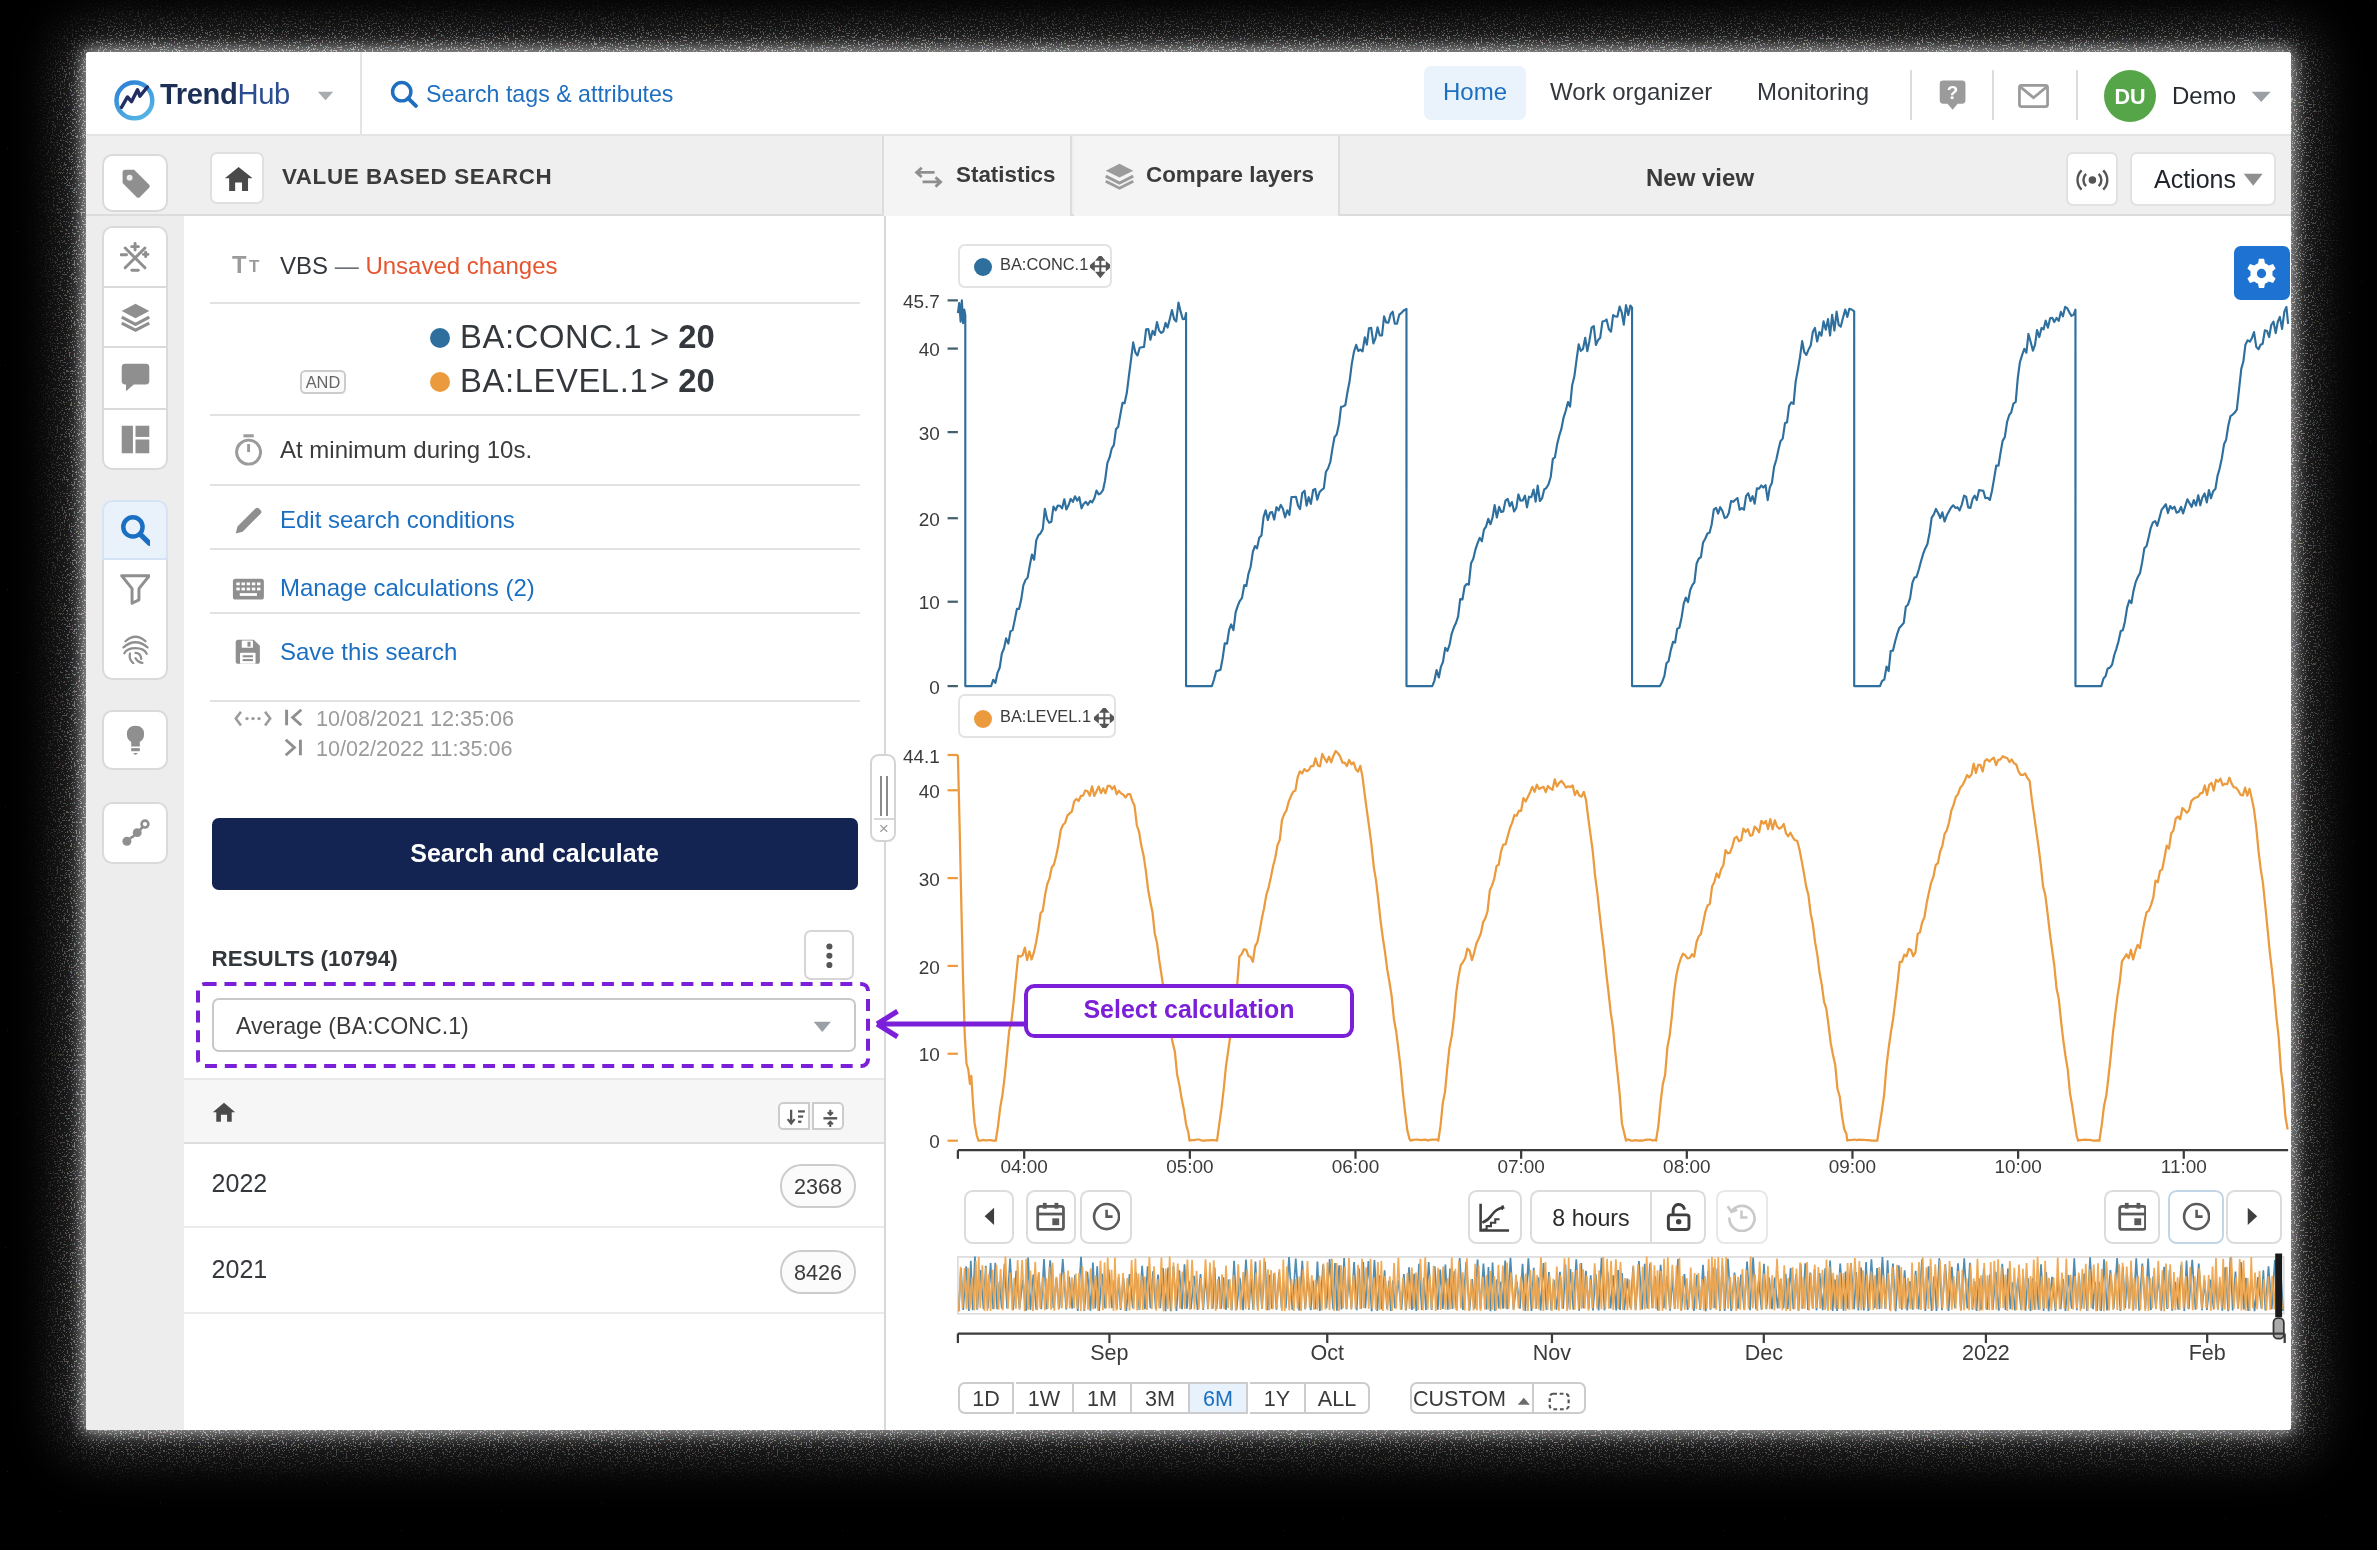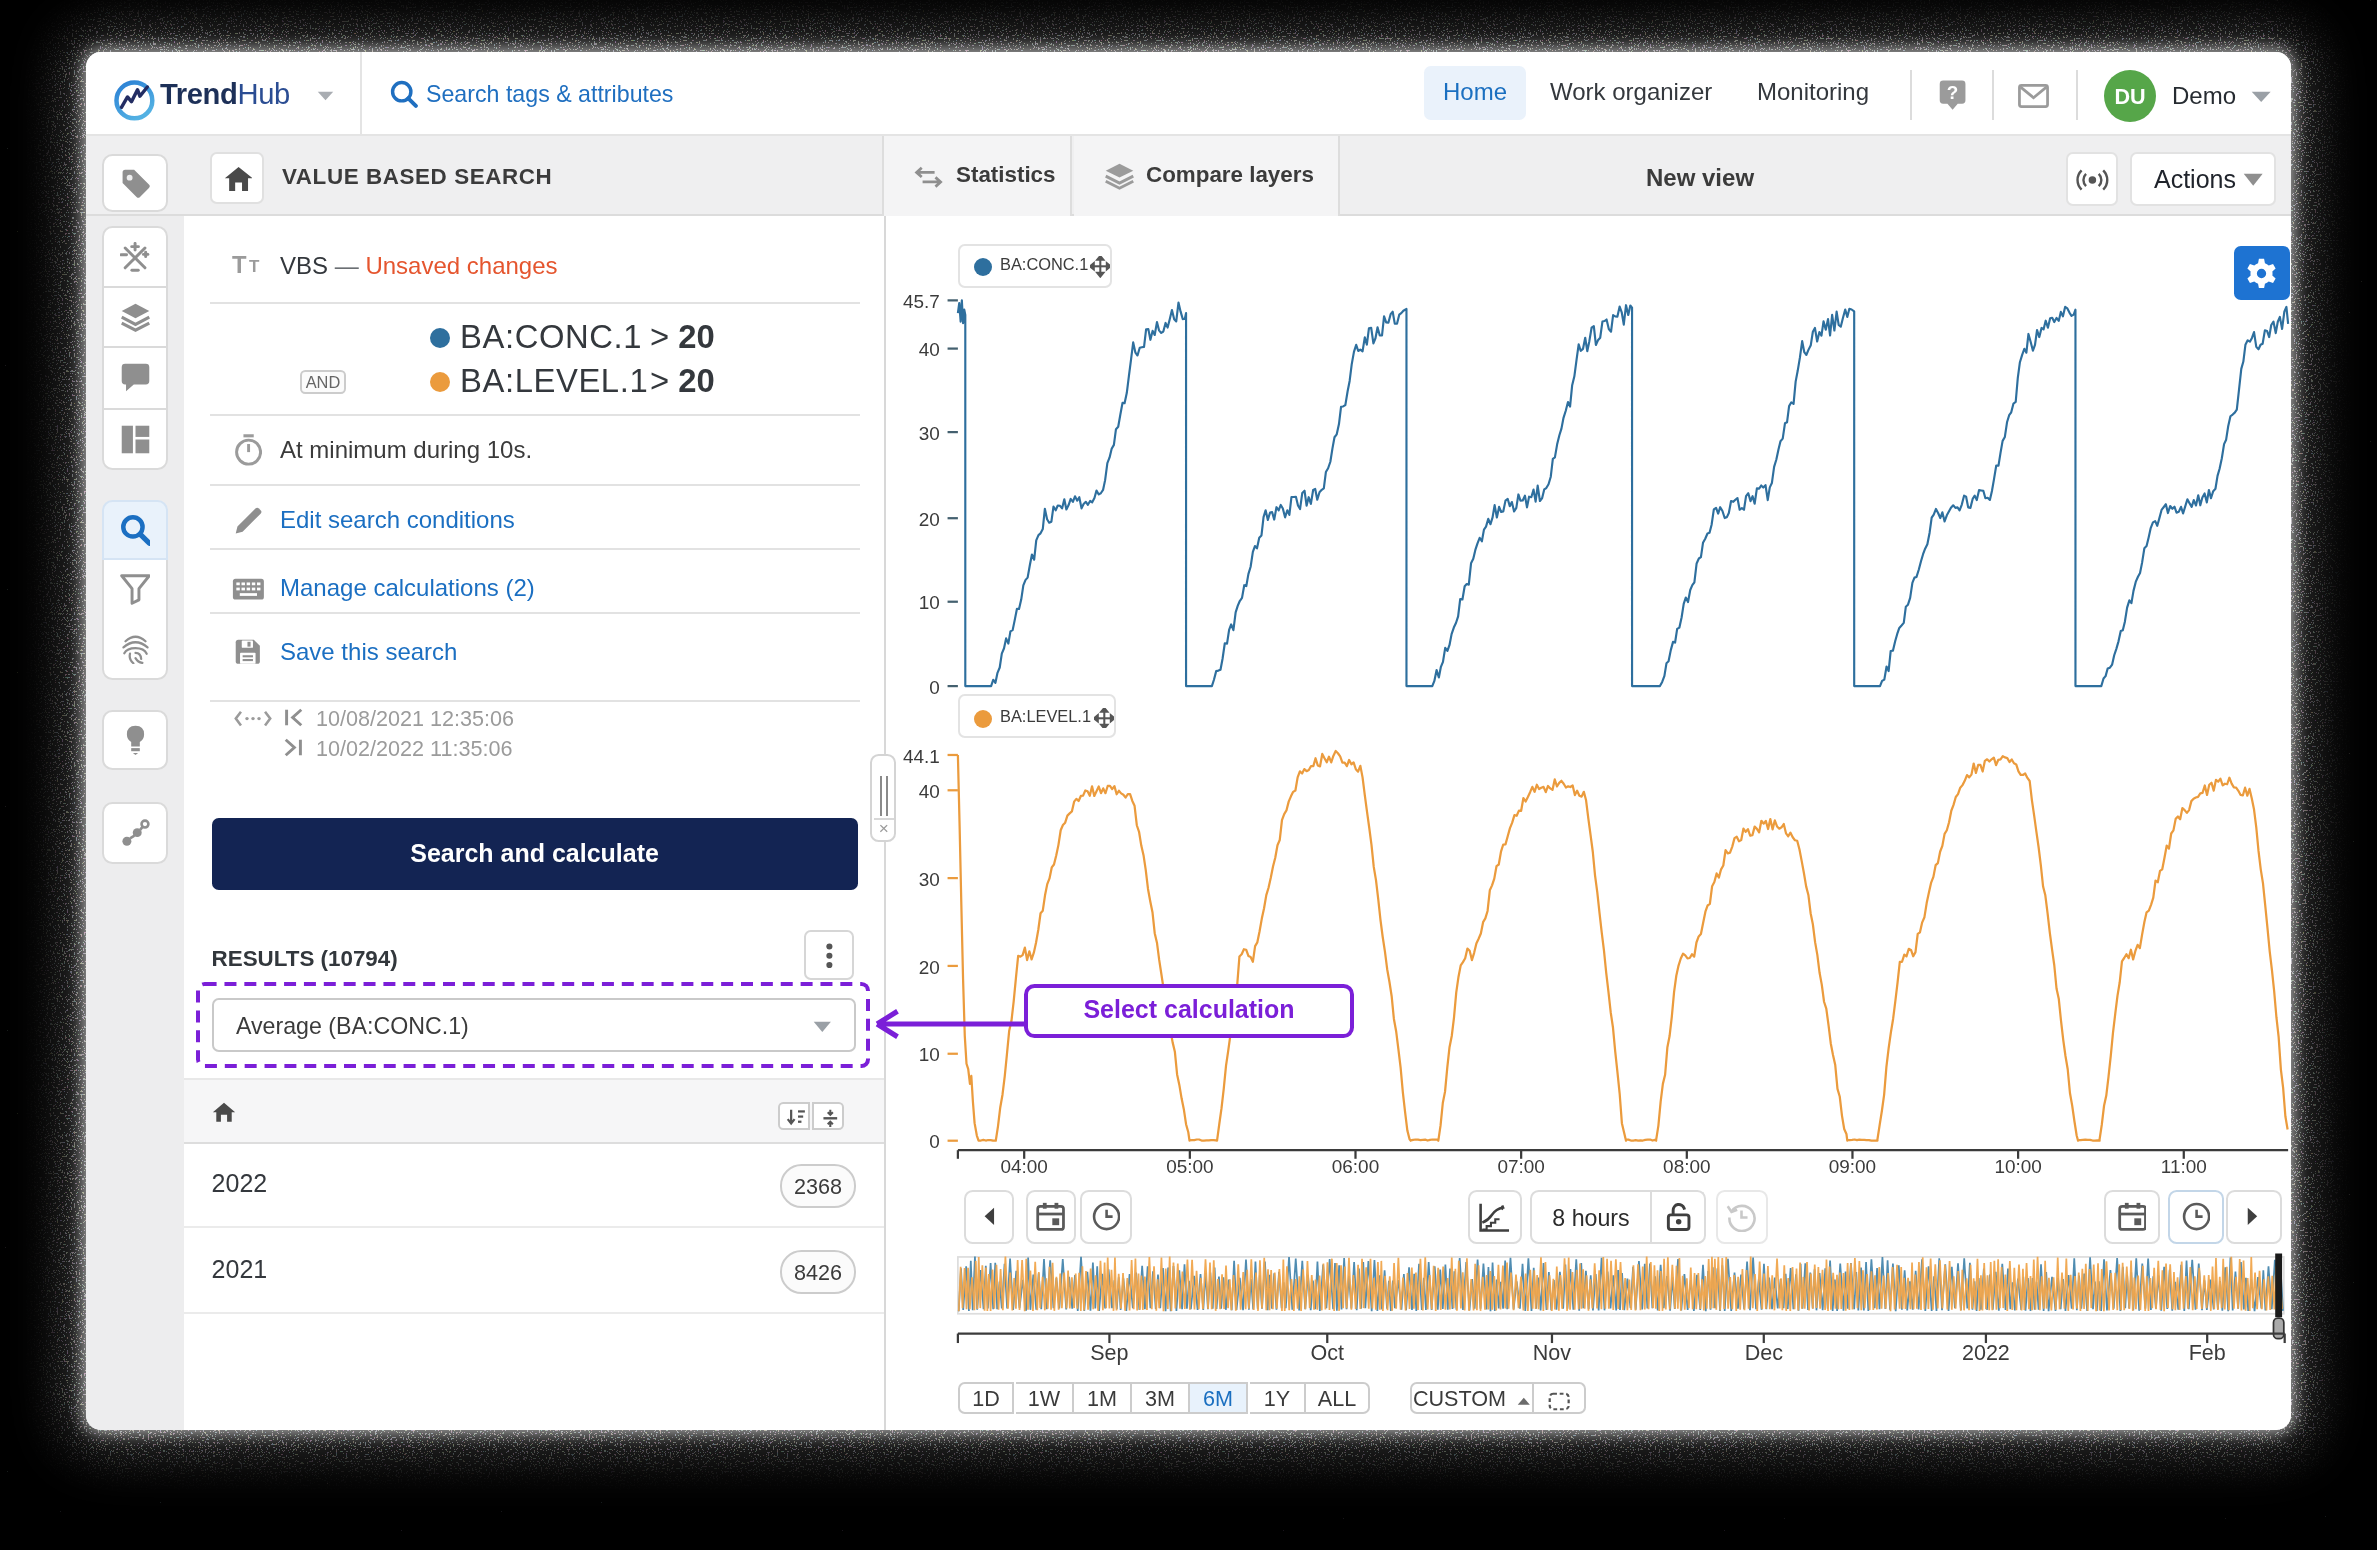--- a/index.html
+++ b/index.html
@@ -1,17 +1,17 @@
 <!DOCTYPE html>
 <html style="font-size:13.8px"><head><meta charset="utf-8"><title>t</title><style>
 *{margin:0;padding:0;box-sizing:border-box;}
 html,body{width:2377px;height:1551px;background:#000;overflow:hidden;}
 body{font-family:"Liberation Sans",sans-serif;position:relative;}
 .noise{position:absolute;left:0;top:0;z-index:0;}
-.win{position:absolute;left:86px;top:52px;width:2205px;height:1378px;background:#fff;border-radius:15px;overflow:hidden;z-index:2;box-shadow:0 0 15.5px 2.6px rgba(255,255,255,.6),0 0 60px 15.5px rgba(255,255,255,.22);}
+.win{position:absolute;left:86px;top:52px;width:2205px;height:1378px;background:#fff;border-radius:3px;overflow:hidden;z-index:2;box-shadow:0 0 15.5px 2.6px rgba(255,255,255,.6),0 0 60px 15.5px rgba(255,255,255,.22);}
 .app{position:absolute;left:0;top:0;width:1103px;height:689px;transform:scale(2);transform-origin:0 0;font-size:12px;color:#3b3b3b;}
 .abs{position:absolute;}
 
 .topbar{position:absolute;left:0;top:0;width:1103px;height:42px;background:#fff;border-bottom:0.9px solid #e4e4e4;}
 .tb-sep{position:absolute;top:0;width:0.9px;height:42px;background:#e4e4e4;}
 .tb-sep2{position:absolute;top:8.6px;width:0.9px;height:25px;background:#dcdcdc;}
 .logo-text{position:absolute;left:37px;top:13px;font-size:14.6px;font-weight:bold;color:#1d3058;letter-spacing:-0.2px;}
 .logo-text span{color:#2b4d93;font-weight:normal;}
 .search-ph{position:absolute;left:170px;top:14px;font-size:11.6px;color:#1f6fc0;}
 .nav-item{position:absolute;top:6.9px;height:27.6px;line-height:27.6px;font-size:12px;color:#34383d;text-align:center;white-space:nowrap;}

